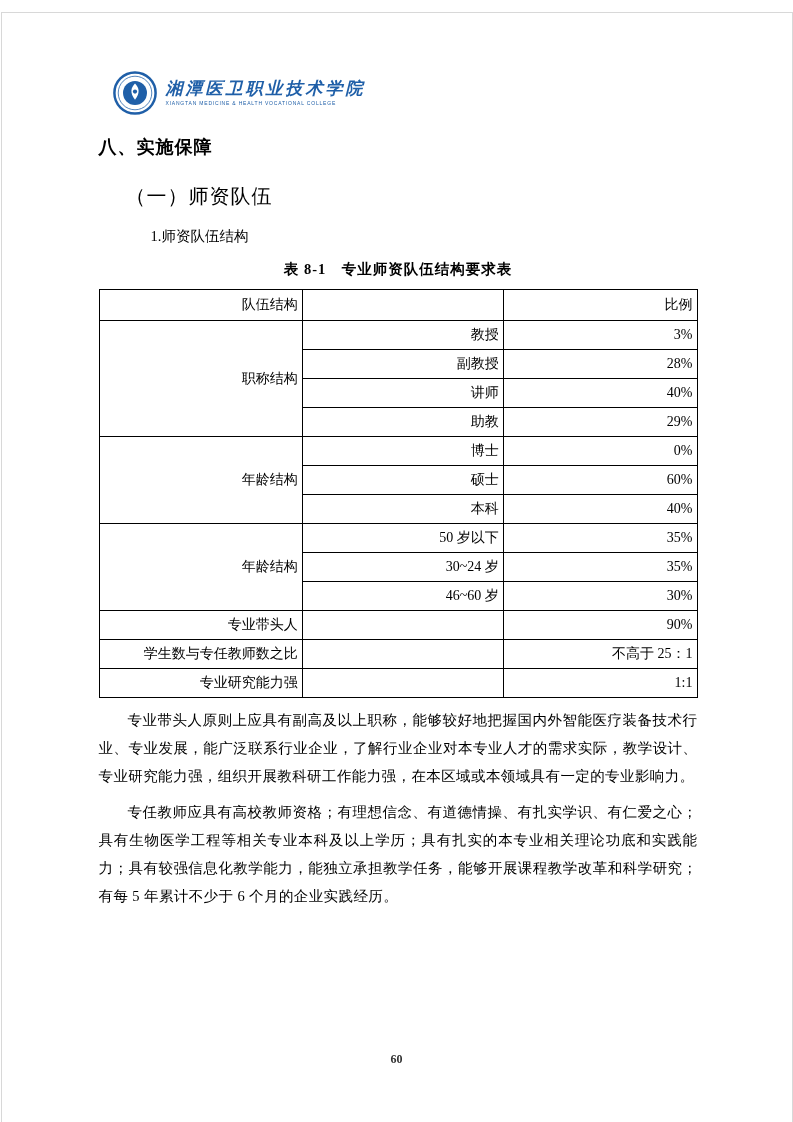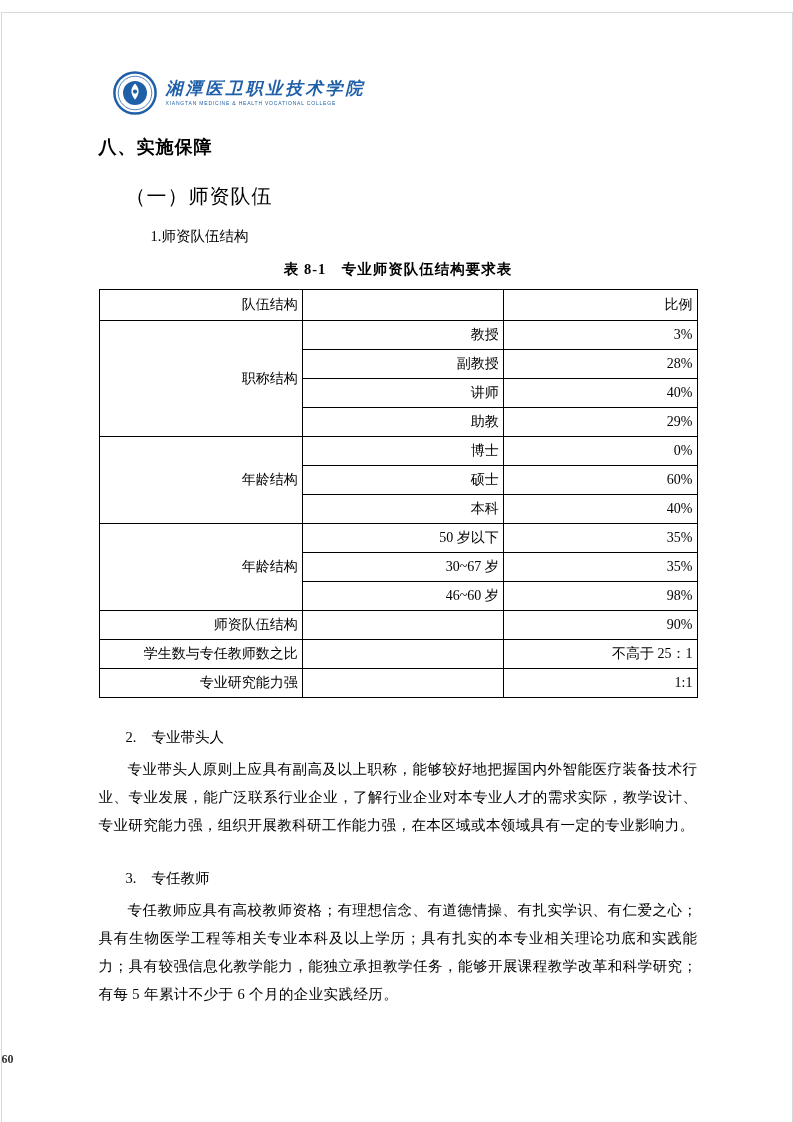--- a/index.html
+++ b/index.html
@@ -116,21 +116,21 @@
     text-indent: 2em;
     letter-spacing: 0.4px;
   }
 
   
   .page-number {
     position: absolute;
     bottom: 66px;
     left: 0;
     width: 100%;
-    text-align: left;
+    text-align: center;
     font-size: 12px;
     color: #333;
     font-weight: bold;
   }
 </style>
 </head>
 <body>
 
 <div class="page">
 
@@ -202,53 +202,47 @@
           <td>本科</td>
           <td>40%</td>
         </tr>
 
         <tr>
           <td rowspan="3">年龄结构</td>
           <td>50 岁以下</td>
           <td>35%</td>
         </tr>
         <tr>
-          <td>30~67 岁</td>
+          <td>30~24 岁</td>
           <td>35%</td>
         </tr>
         <tr>
           <td>46~60 岁</td>
-          <td>98%</td>
-        </tr>
-
-        <tr>
-          <td>师资队伍结构</td>
+          <td>30%</td>
+        </tr>
+
+        <tr>
+          <td>专业带头人</td>
           <td></td>
           <td>90%</td>
         </tr>
         <tr>
           <td>学生数与专任教师数之比</td>
           <td></td>
           <td>不高于 25：1</td>
         </tr>
         <tr>
           <td>专业研究能力强</td>
           <td></td>
           <td>1:1</td>
         </tr>
       </tbody>
     </table>
 
-    <div class="item-title-2">
-      <span class="item-num">2.</span><span>专业带头人</span>
-    </div>
     <div class="para">专业带头人原则上应具有副高及以上职称，能够较好地把握国内外智能医疗装备技术行业、专业发展，能广泛联系行业企业，了解行业企业对本专业人才的需求实际，教学设计、专业研究能力强，组织开展教科研工作能力强，在本区域或本领域具有一定的专业影响力。</div>
 
-    <div class="item-title-2">
-      <span class="item-num">3.</span><span>专任教师</span>
-    </div>
     <div class="para">专任教师应具有高校教师资格；有理想信念、有道德情操、有扎实学识、有仁爱之心；具有生物医学工程等相关专业本科及以上学历；具有扎实的本专业相关理论功底和实践能力；具有较强信息化教学能力，能独立承担教学任务，能够开展课程教学改革和科学研究；有每 5 年累计不少于 6 个月的企业实践经历。</div>
 
   </div>
 
   <div class="page-number">60</div>
 
 </div>
 
 </body></html>

